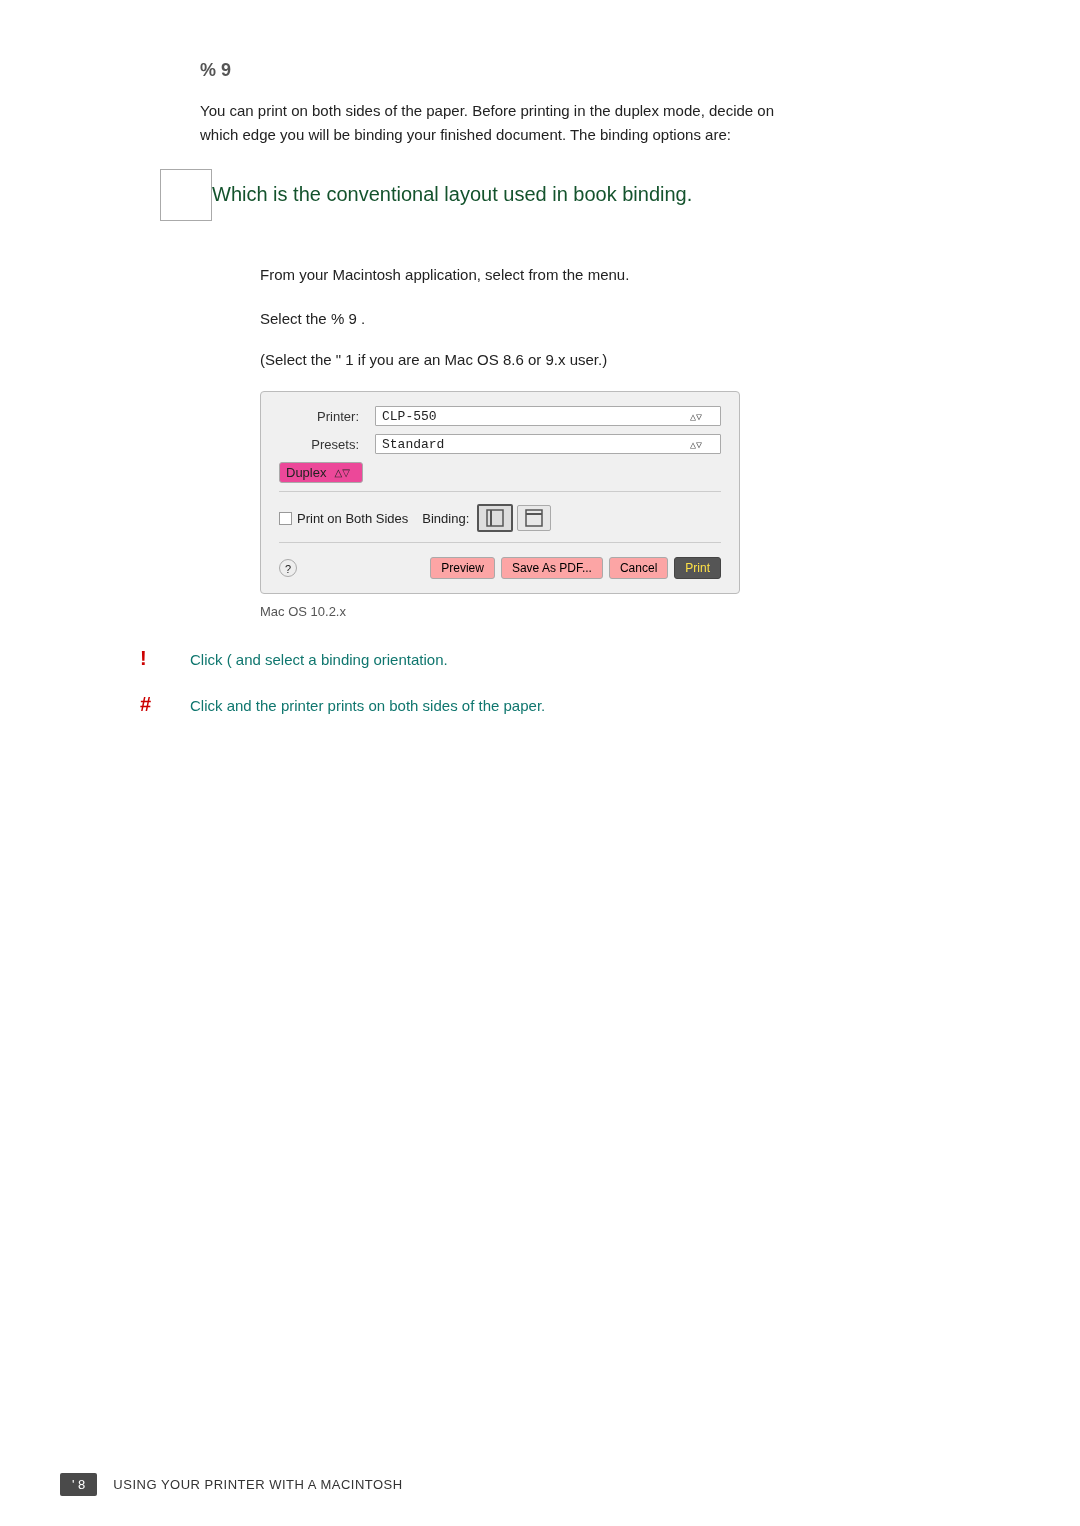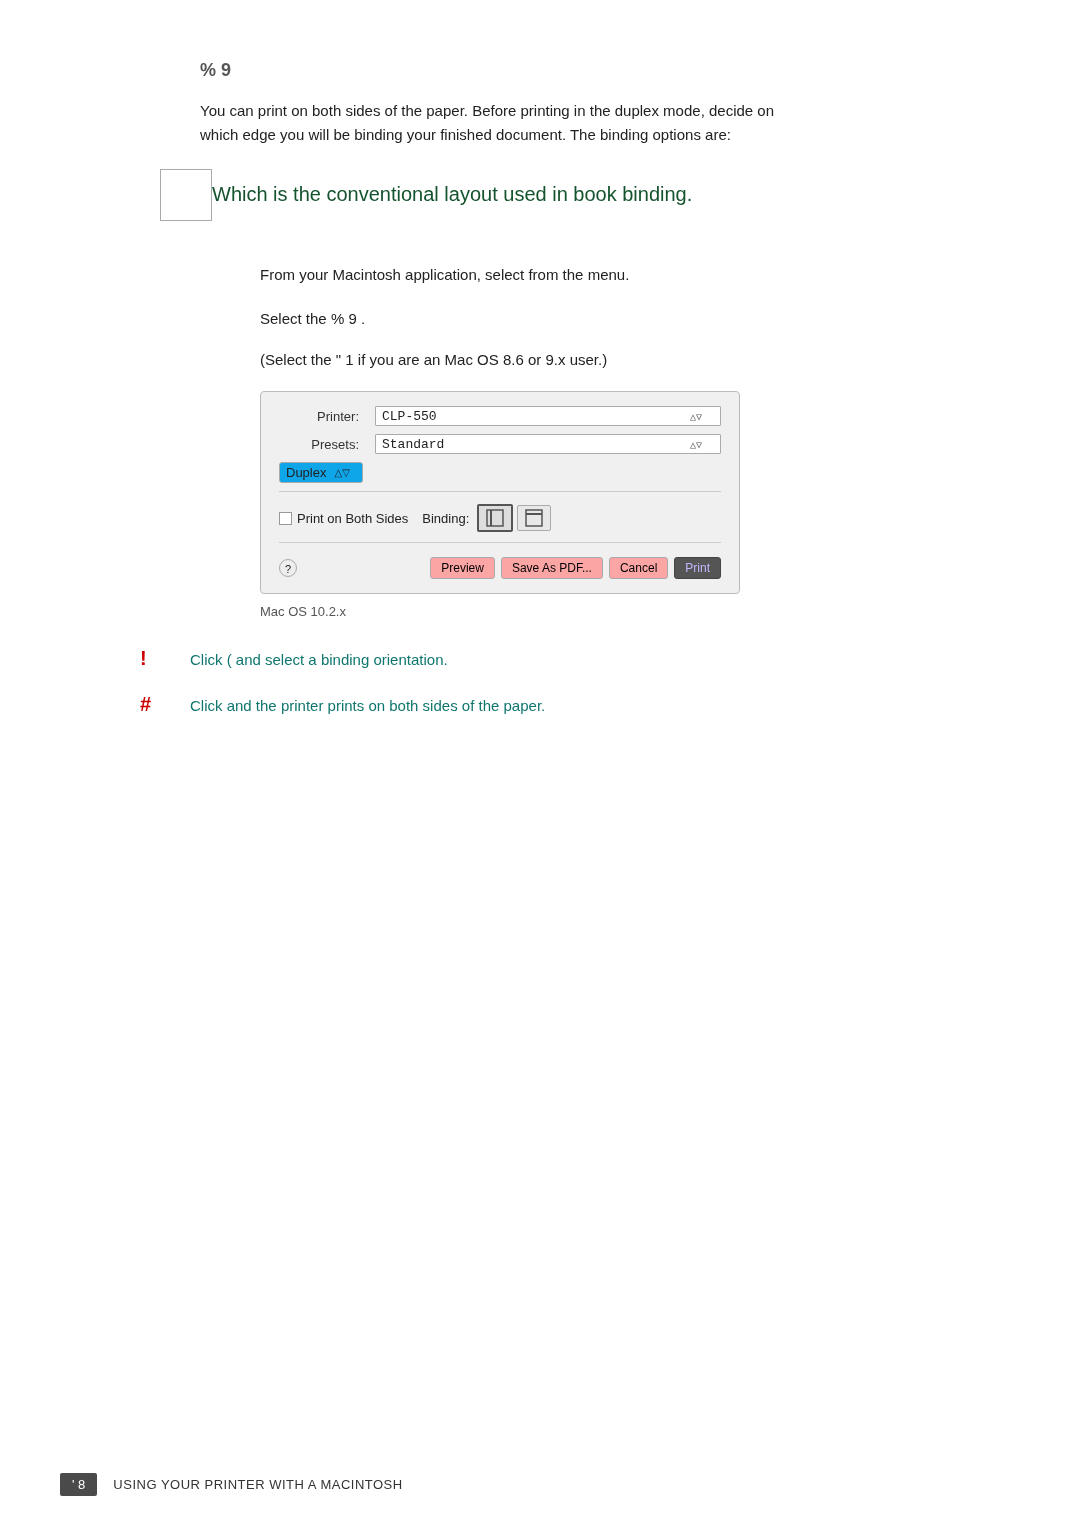--- a/index.html
+++ b/index.html
@@ -138,21 +138,21 @@
     .dialog-dropdown-row {
       display: flex;
       align-items: center;
       margin-bottom: 8px;
       border-bottom: 1px solid #ccc;
       padding-bottom: 8px;
     }
 
     .duplex-select {
       font-size: 13px;
-      background: #0ea5e9;
+      background: #ec4899;
       border: 1px solid #aaa;
       padding: 2px 12px 2px 6px;
       border-radius: 3px;
       display: flex;
       align-items: center;
     }
 
     .print-both-row {
       display: flex;
       align-items: center;
@@ -225,21 +225,21 @@
       background: #fca5a5;
       border: 1px solid #aaa;
       border-radius: 3px;
       padding: 3px 10px;
       margin-left: 6px;
       cursor: pointer;
     }
 
     .btn-dialog.primary {
       background: #555;
-      color: #c4b5fd;
+      color: #fde047;
       border-color: #444;
     }
 
     .mac-version {
       font-size: 13px;
       color: #555;
       margin-left: 180px;
       margin-bottom: 28px;
     }
 

